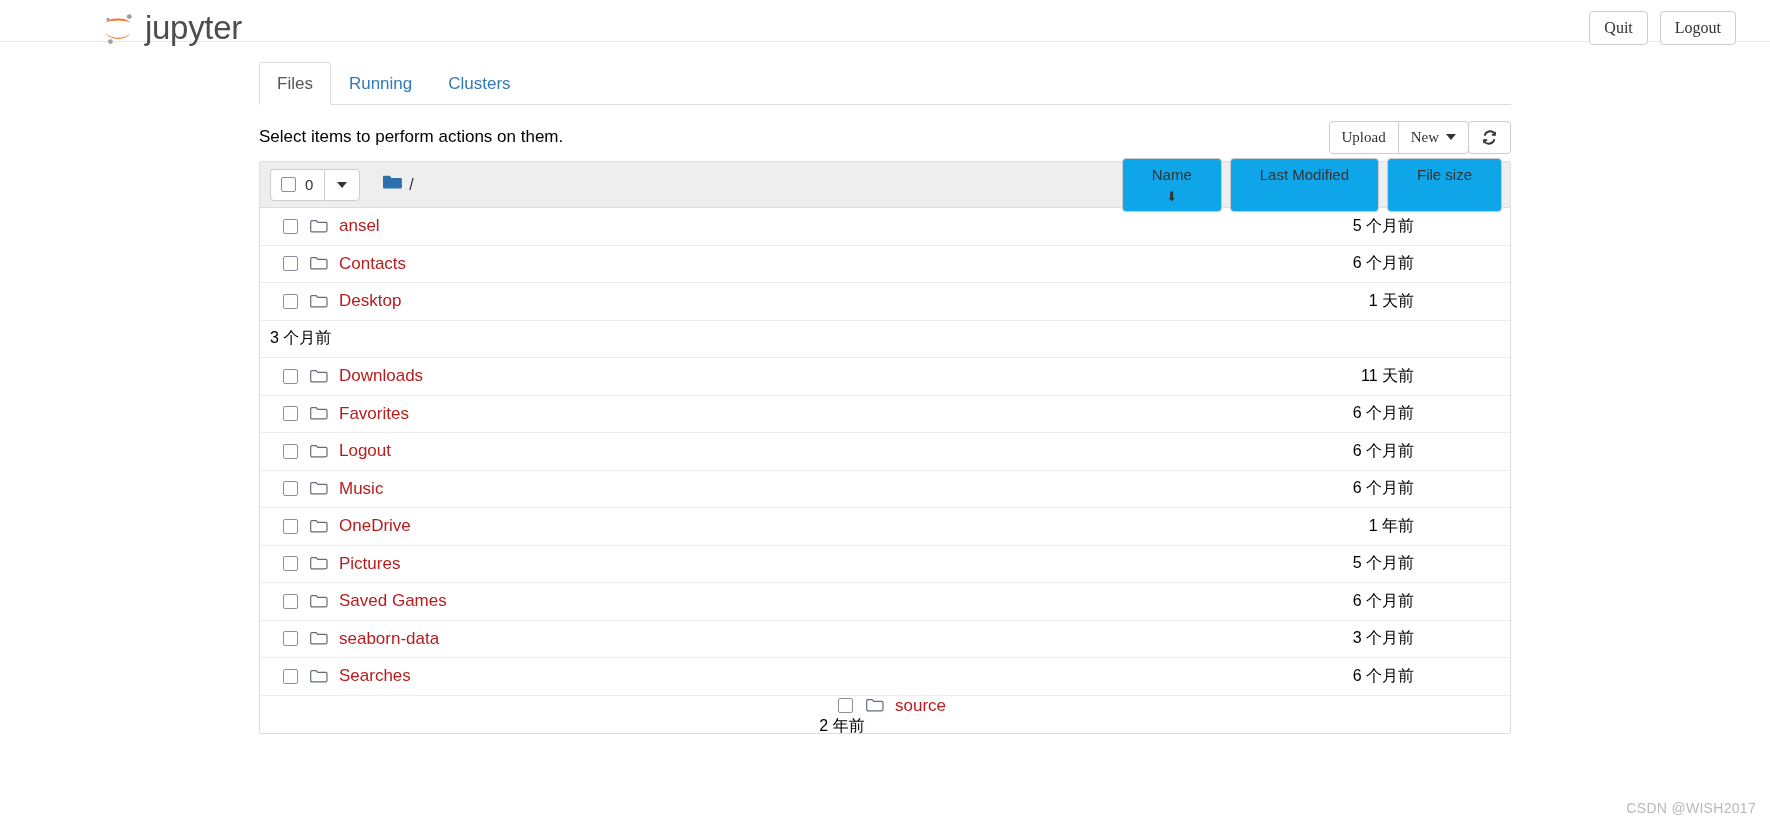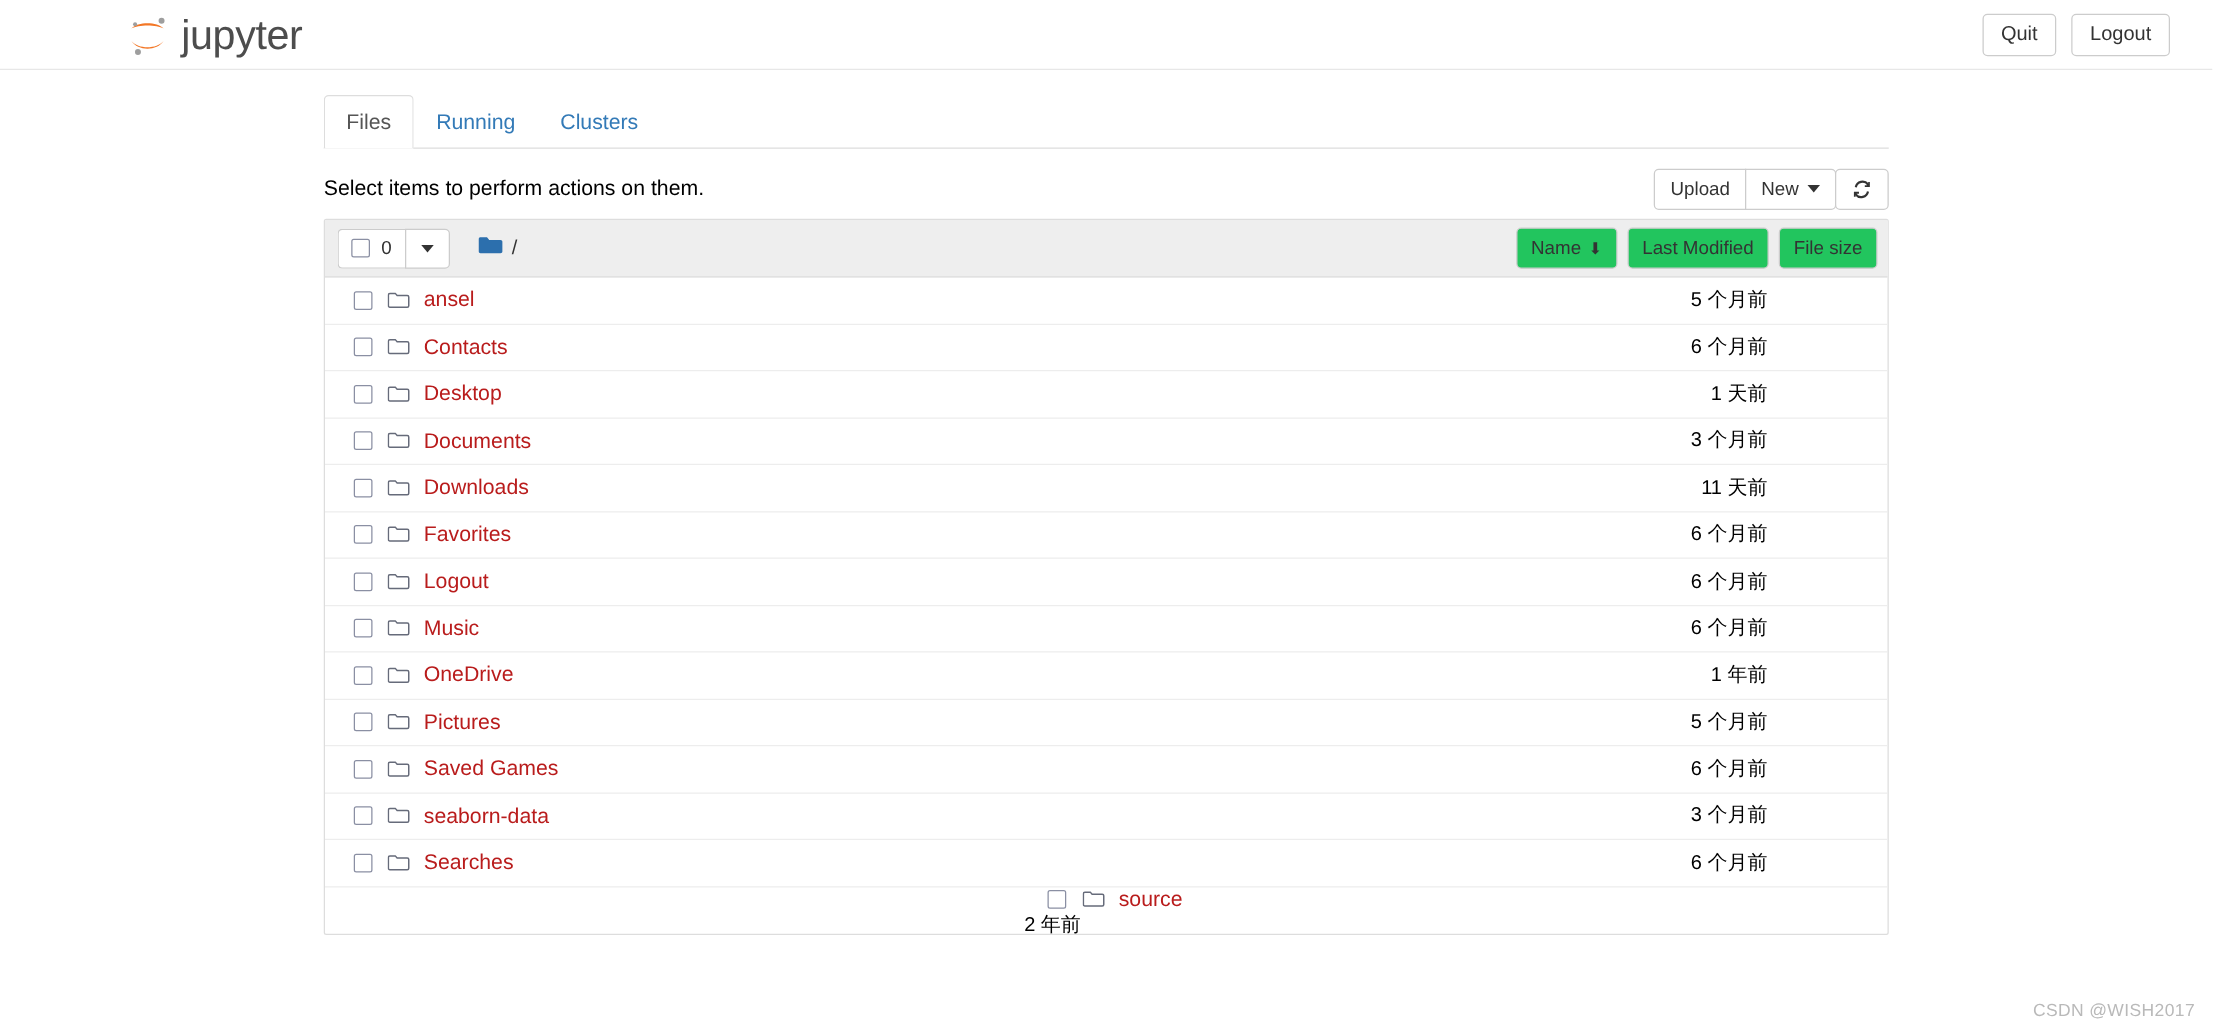--- a/index.html
+++ b/index.html
@@ -11,21 +11,21 @@
     height: 824px;
     background: #ffffff;
     font-family: "Liberation Sans", "DejaVu Sans", sans-serif;
     color: #000000;
     overflow: hidden;
   }
 
   
   .navbar {
     position: relative;
-    height: 56px;
+    height: 42px;
     border-bottom: 1px solid #e7e7e7;
     background: #ffffff;
   }
   .brand {
     position: absolute;
     left: 97px;
     top: 4px;
     display: flex;
     align-items: center;
     height: 50px;
@@ -56,21 +56,21 @@
 
   
   .btn {
     display: inline-flex;
     align-items: center;
     justify-content: center;
     border: 1px solid #cccccc;
     border-radius: 4px;
     background: #ffffff;
     color: #333333;
-    font-family: Liberation Sans, sans-serif;
+    font-family: Liberation Serif, serif;
     font-size: 16px;
     line-height: 1;
     padding: 8px 14px;
     cursor: pointer;
     white-space: nowrap;
   }
   .btn-sm {
     font-size: 15px;
     padding: 7px 12px;
   }
@@ -203,31 +203,32 @@
     display: flex;
     align-items: center;
     margin-left: 22px;
     gap: 6px;
   }
   .crumb-sep { font-size: 16px; color: #333; }
 
   .sortbar { display: flex; align-items: stretch; }
   .sort-btn {
     border: 1px solid #cccccc;
-    background: #22c55e;
+    background: #0ea5e9;
     color: #333333;
     font-size: 15px;
-    padding: 7px 11px;
+    padding: 7px 29px;
     border-radius: 4px;
     margin-left: 8px;
     cursor: pointer;
     display: inline-flex;
     align-items: center;
     gap: 6px;
     white-space: nowrap;
+    flex-direction: column;
   }
   .sort-arrow { font-size: 13px; }
 
   
   .row-item {
     display: flex;
     align-items: center;
     height: 37.5px;
     border-bottom: 1px solid #ededed;
     padding: 0 8px 0 10px;
@@ -401,31 +402,20 @@
               <svg width="18" height="15" viewBox="0 0 18 15" aria-hidden="true">
                 <path d="M0.7 2.9 C0.7 2.2 1.2 1.7 1.9 1.7 L6.2 1.7 L7.7 3.4 L15.8 3.4 C16.5 3.4 17.0 3.9 17.0 4.6 L17.0 11.6 C17.0 12.3 16.5 12.8 15.8 12.8 L1.9 12.8 C1.2 12.8 0.7 12.3 0.7 11.6 Z" fill="none" stroke="#666b7a" stroke-width="1.2"></path>
               </svg>
             </span>
             <a class="row-name">Desktop</a>
           </div>
           <div class="row-modified">1 天前</div>
           <div class="row-size"></div>
         </div>
         <div class="row-item">
-          <div class="row-left">
-            <span class="row-chk-wrap">
-              <input type="checkbox" class="chk" style="">
-            </span>
-            <span class="row-icon">
-              <svg width="18" height="15" viewBox="0 0 18 15" aria-hidden="true">
-                <path d="M0.7 2.9 C0.7 2.2 1.2 1.7 1.9 1.7 L6.2 1.7 L7.7 3.4 L15.8 3.4 C16.5 3.4 17.0 3.9 17.0 4.6 L17.0 11.6 C17.0 12.3 16.5 12.8 15.8 12.8 L1.9 12.8 C1.2 12.8 0.7 12.3 0.7 11.6 Z" fill="none" stroke="#666b7a" stroke-width="1.2"></path>
-              </svg>
-            </span>
-            <a class="row-name">Documents</a>
-          </div>
           <div class="row-modified">3 个月前</div>
           <div class="row-size"></div>
         </div>
         <div class="row-item">
           <div class="row-left">
             <span class="row-chk-wrap">
               <input type="checkbox" class="chk" style="">
             </span>
             <span class="row-icon">
               <svg width="18" height="15" viewBox="0 0 18 15" aria-hidden="true">

